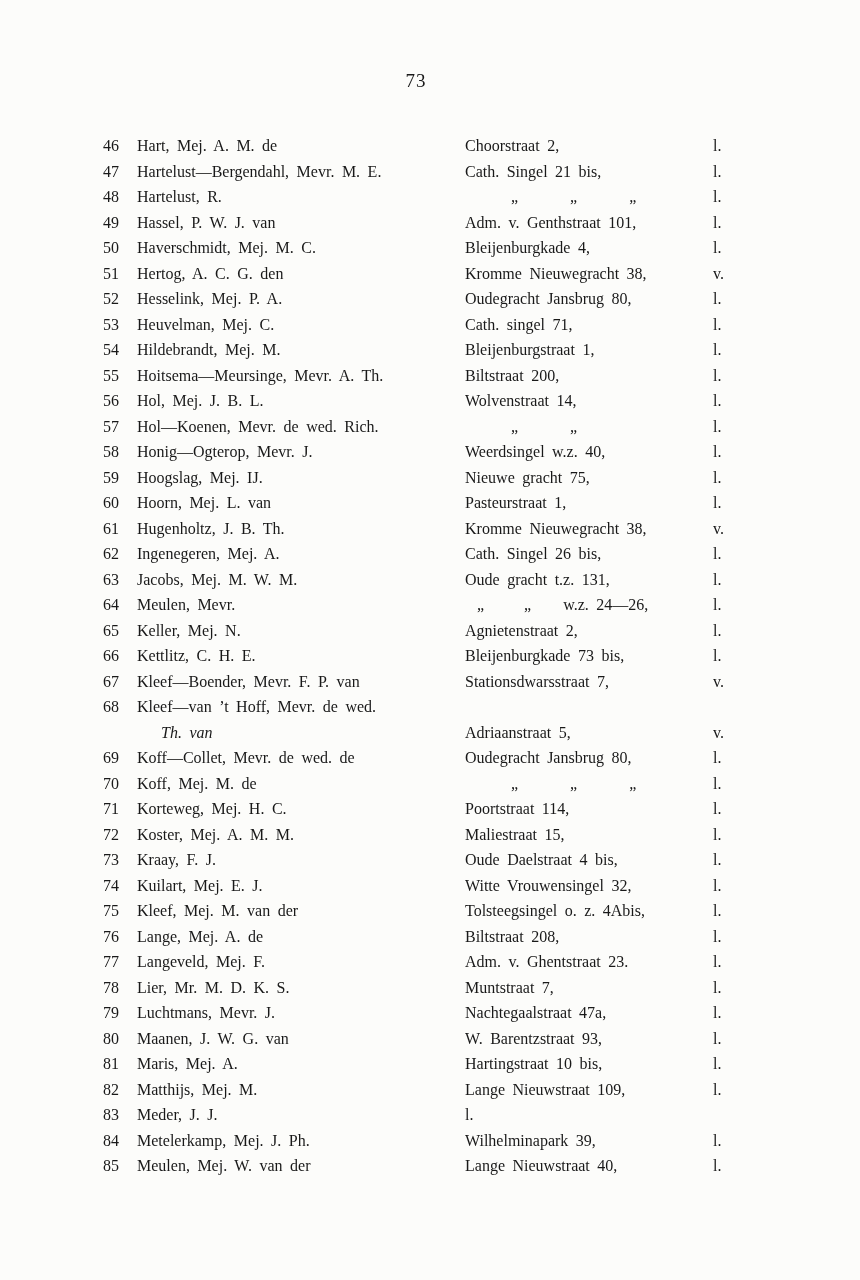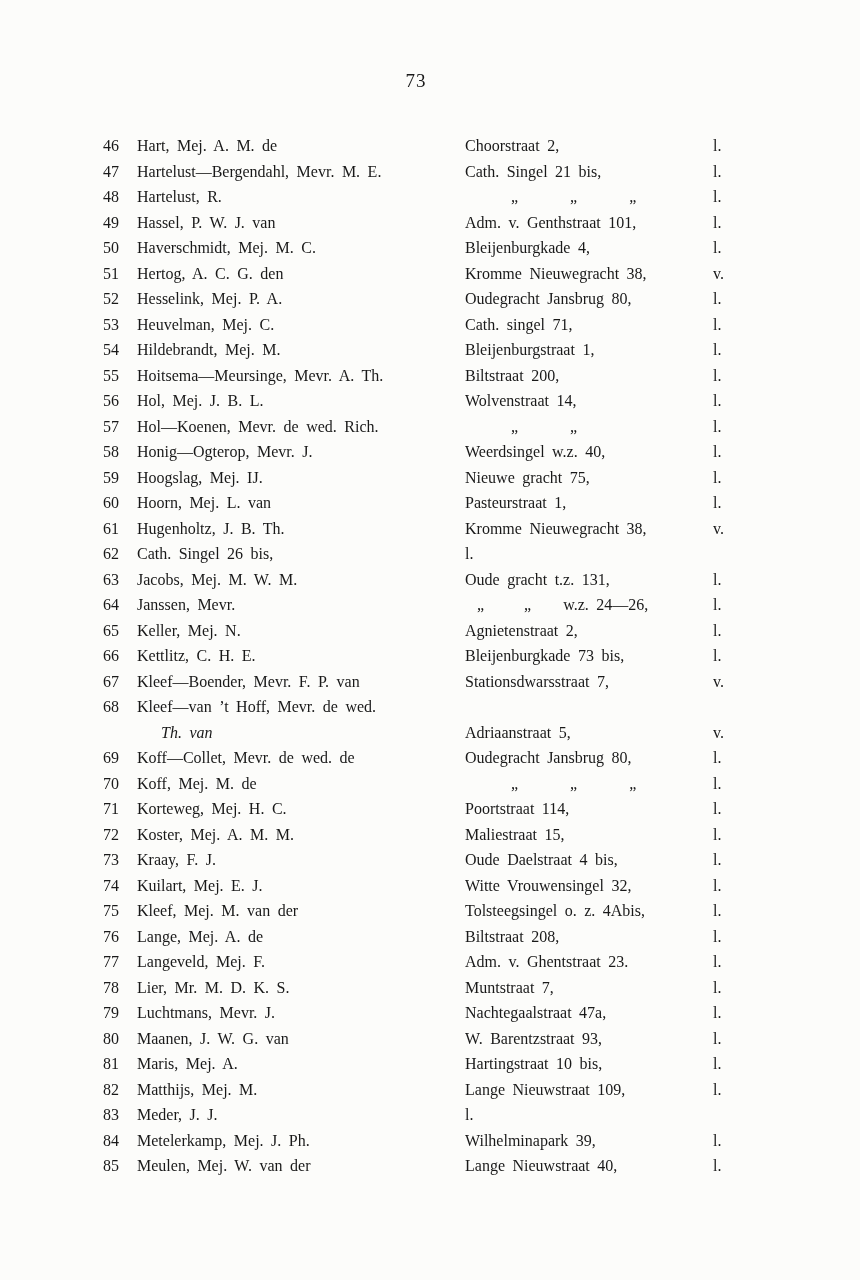--- a/index.html
+++ b/index.html
@@ -148,32 +148,33 @@
         <span class="cell letter-cell">l.</span>
       </div>
       <div class="row">
         <span class="cell">61</span>
         <span class="cell">Hugenholtz, J. B. Th.</span>
         <span class="cell"><span class="addr-text">Kromme Nieuwegracht 38,</span></span>
         <span class="cell letter-cell">v.</span>
       </div>
       <div class="row">
         <span class="cell">62</span>
+        <span class="cell">Ingenegeren, Mej. A.</span>
         <span class="cell"><span class="addr-text">Cath. Singel 26 bis,</span></span>
         <span class="cell letter-cell">l.</span>
       </div>
       <div class="row">
         <span class="cell">63</span>
         <span class="cell">Jacobs, Mej. M. W. M.</span>
         <span class="cell"><span class="addr-text">Oude gracht t.z. 131,</span></span>
         <span class="cell letter-cell">l.</span>
       </div>
       <div class="row">
         <span class="cell">64</span>
-        <span class="cell">Janssen, Mevr.</span>
+        <span class="cell">Meulen, Mevr.</span>
         <span class="cell"><span class="ditto pre">„ „</span><span class="addr-text after">w.z. 24—26,</span></span>
         <span class="cell letter-cell">l.</span>
       </div>
       <div class="row">
         <span class="cell">65</span>
         <span class="cell">Keller, Mej. N.</span>
         <span class="cell"><span class="addr-text">Agnietenstraat 2,</span></span>
         <span class="cell letter-cell">l.</span>
       </div>
       <div class="row">

